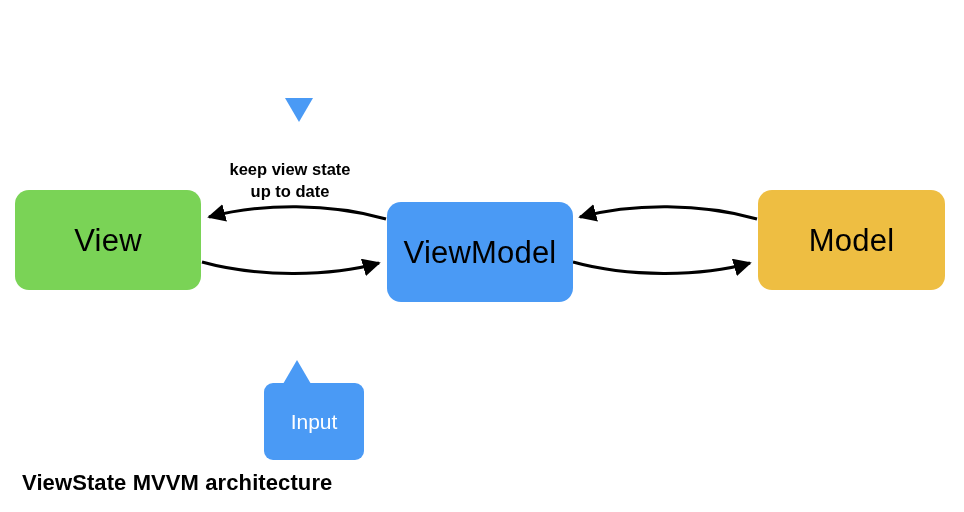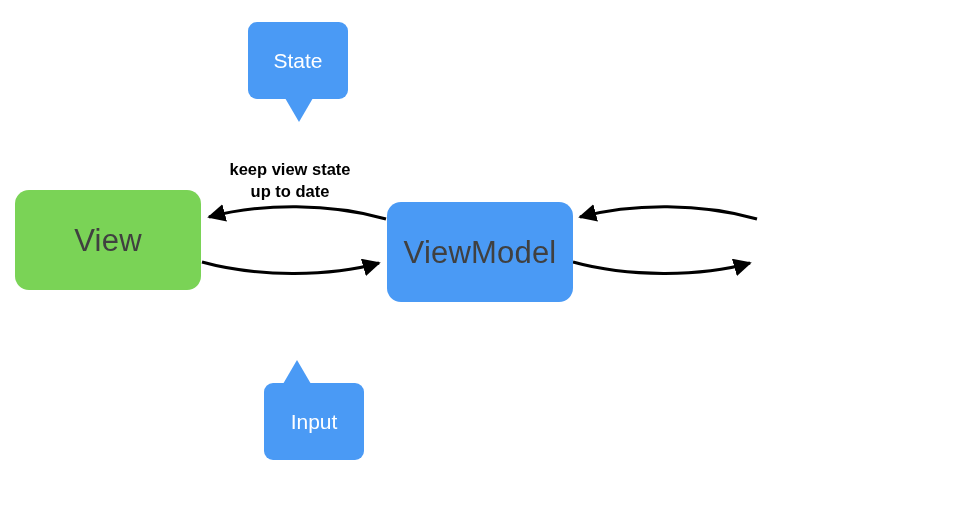--- a/index.html
+++ b/index.html
@@ -19,21 +19,21 @@
     overflow: hidden;
   }
 
   
   .node {
     position: absolute;
     border-radius: 14px;
     display: flex;
     align-items: center;
     justify-content: center;
-    color: #404040;
+    color: #000000;
     font-size: 31px;
     font-weight: 400;
     letter-spacing: 0.2px;
     line-height: 1;
     user-select: none;
   }
   #node-view {
     left: 15px;  top: 190px;
     width: 186px; height: 100px;
     background: #7ad356;
@@ -147,27 +147,28 @@
 
     <path d="M 757 219 C 701 203, 633 203, 580 217" fill="none" stroke="#000000" stroke-width="3" marker-end="url(#ah-left)"></path>
 
     <path d="M 573 262 C 627 277, 701 277, 750 263" fill="none" stroke="#000000" stroke-width="3" marker-end="url(#ah-right)"></path>
   </svg>
 
   <div id="node-view" class="node">View</div>
 
   <div id="node-viewmodel" class="node">ViewModel</div>
 
+  <div id="node-model" class="node">Model</div>
 
-  <div id="bubble-state" class="bubble">State</div>
   <div id="tail-state" class="tail"></div>
 
   <div id="bubble-input" class="bubble">Input</div>
   <div id="tail-input" class="tail"></div>
 
   <div id="caption-keep-view-state" class="caption">keep view state
 up to date</div>
 
 
 
 
+  <div id="diagram-title">ViewState MVVM architecture</div>
 
 </div>
 
 </body></html>

